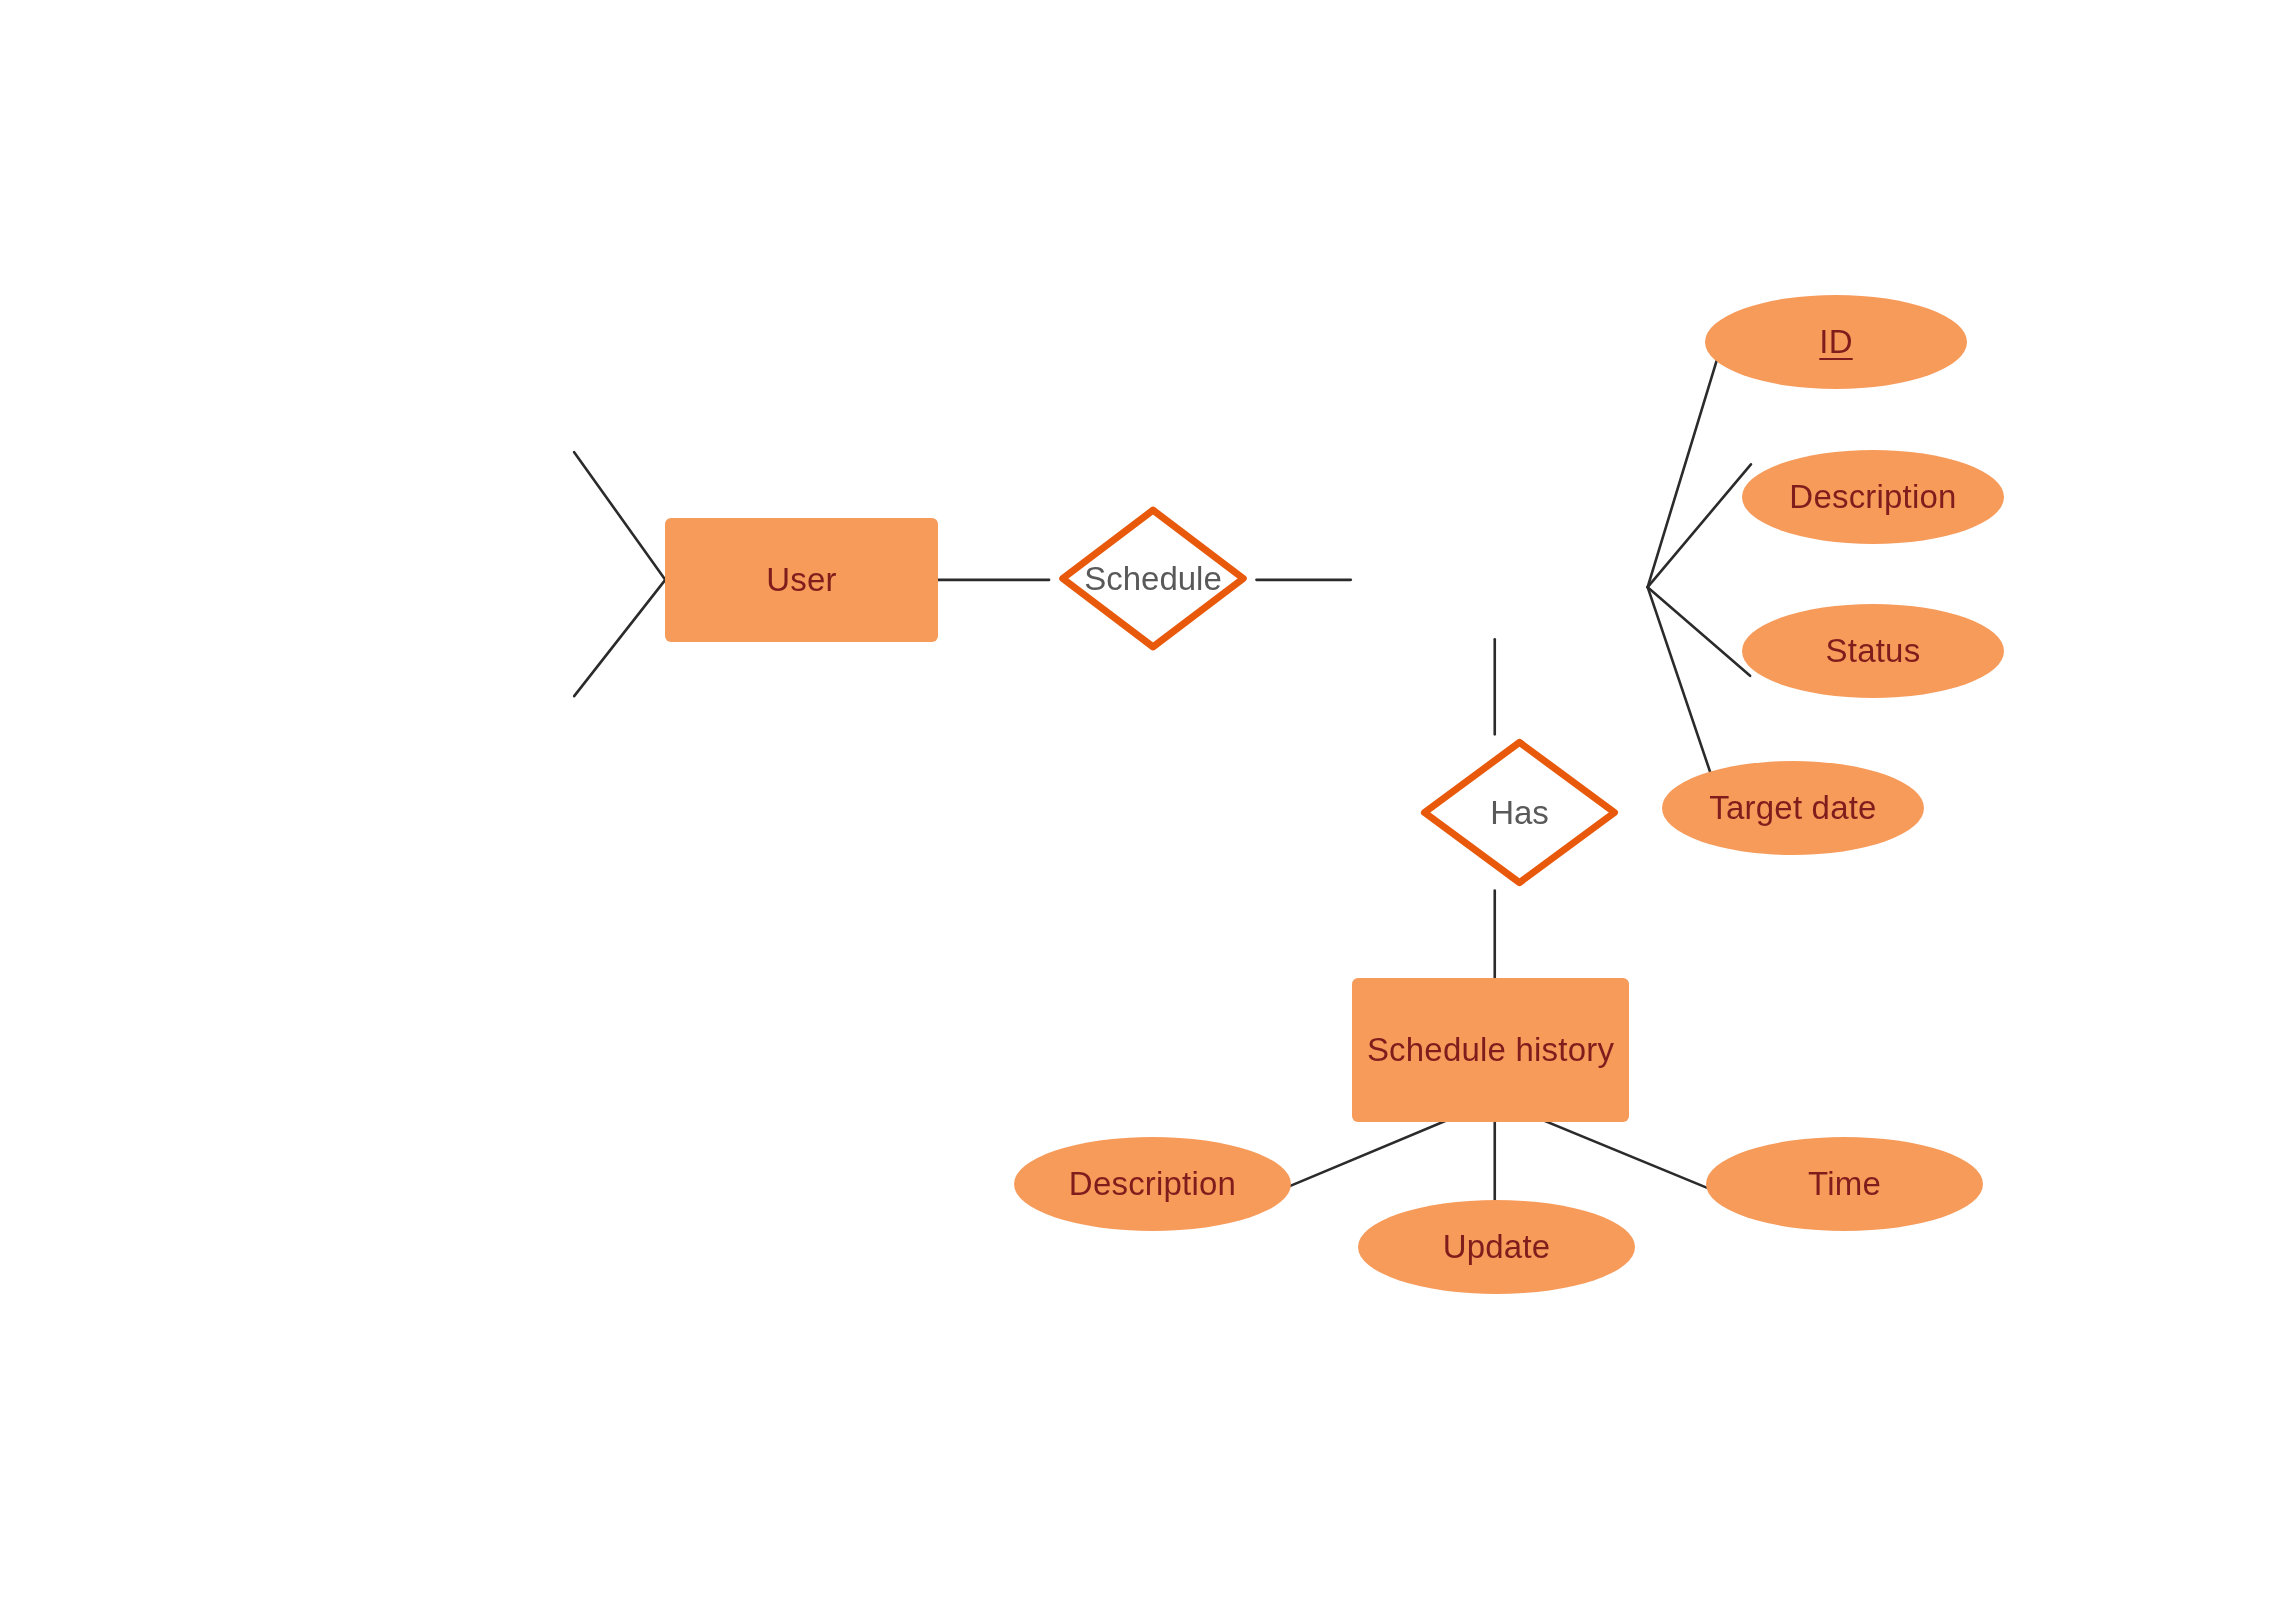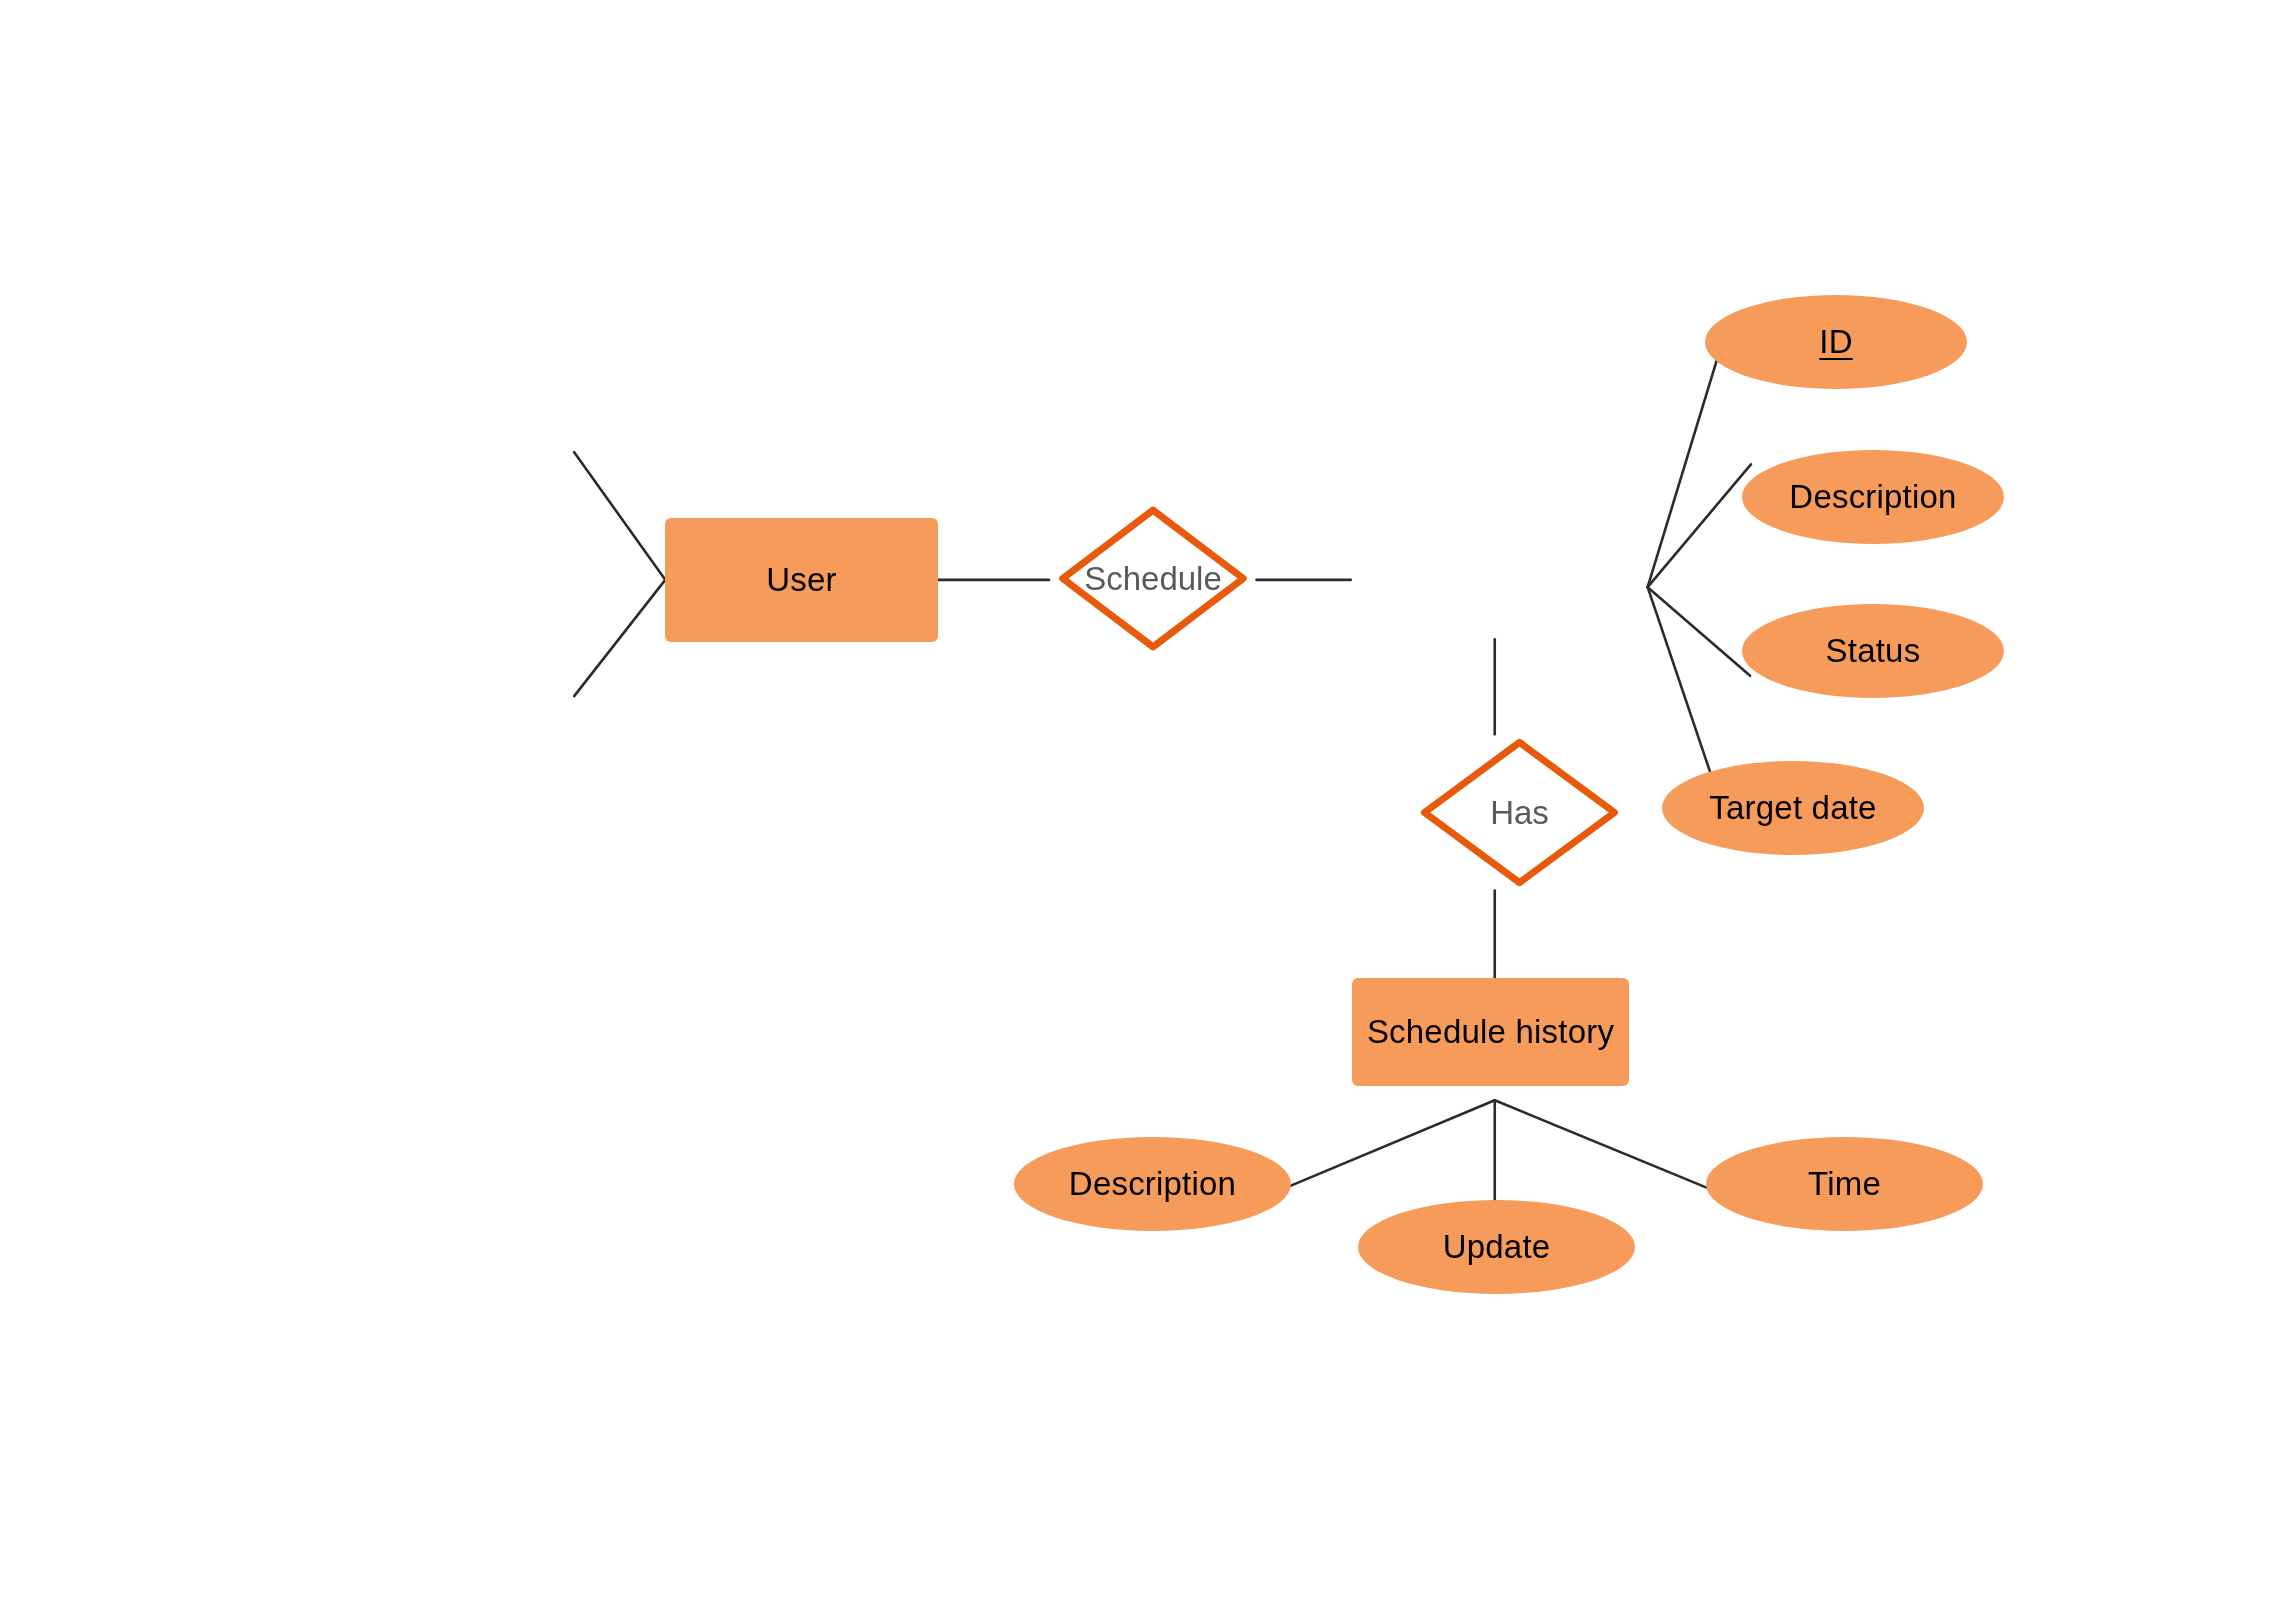--- a/index.html
+++ b/index.html
@@ -25,21 +25,21 @@
     height: 1598px;
     pointer-events: none;
   }
   .node {
     position: absolute;
     display: flex;
     align-items: center;
     justify-content: center;
     text-align: center;
     box-sizing: border-box;
-    color: #000000;
+    color: #7f1d1d;
     line-height: 1.15;
     white-space: nowrap;
   }
   .entity {
     background: #F79B5B;
     border-radius: 6px;
     font-size: 33px;
     letter-spacing: 0.2px;
   }
   .attribute {
@@ -112,21 +112,21 @@
   <div class="node attribute" style="left: 1358px; top: 1200px; width: 277px; height: 94px;">
     <span>Update</span>
   </div>
   <div class="node attribute" style="left: 1706px; top: 1137px; width: 277px; height: 94px;">
     <span>Time</span>
   </div>
 
   <div class="node entity" style="left: 665px; top: 518px; width: 273px; height: 124px;">
     <span>User</span>
   </div>
-  <div class="node entity" style="left: 1352px; top: 978px; width: 277px; height: 108px;">
+  <div class="node entity" style="left: 1352px; top: 978px; width: 277px; height: 144px;">
     <span>Schedule history</span>
   </div>
 
   <div class="node relationship" style="left: 1048px; top: 499px; width: 210px; height: 159px;">
     <svg class="diamond-shape" viewBox="0 0 100 100" preserveAspectRatio="none">
         <path d="M 50 7 L 93 50 L 50 93 L 7 50 Z" fill="#FFFFFF" stroke="#E8590C" stroke-width="7" stroke-linejoin="round" vector-effect="non-scaling-stroke"></path>
       </svg>
     <span>Schedule</span>
   </div>
   <div class="node relationship" style="left: 1409px; top: 731px; width: 221px; height: 163px;">

